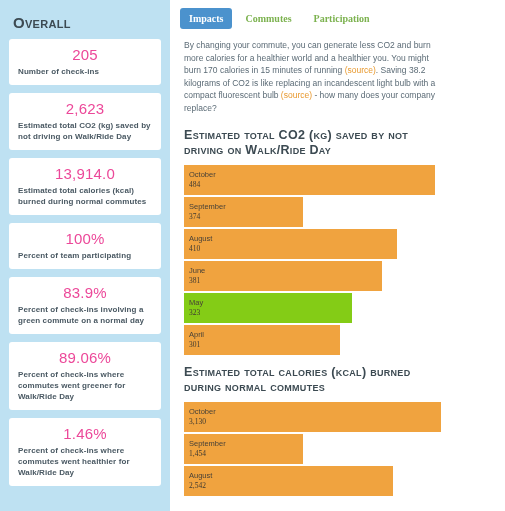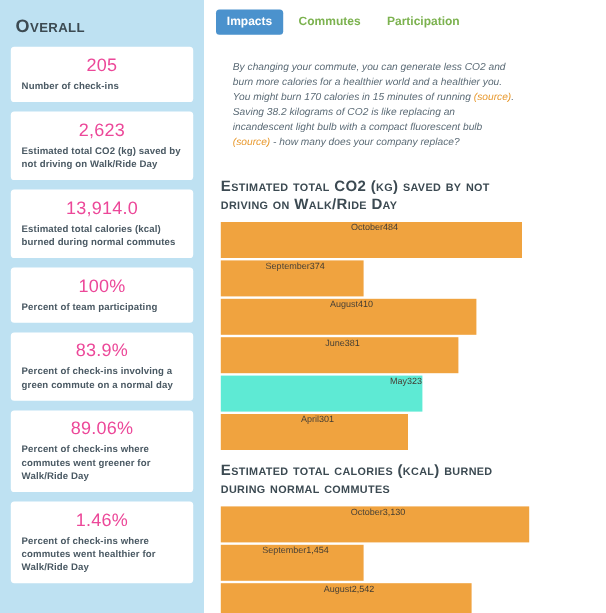--- a/index.html
+++ b/index.html
@@ -74,32 +74,32 @@
     padding: 2px 0 8px 0;
   }
   .tab {
     font-size: 10px;
     font-weight: bold;
     padding: 5px 9px 5px 9px;
     border-radius: 3px;
     color: #7cb24f;
     cursor: pointer;
     white-space: nowrap;
+    font-family: Liberation Serif, serif;
   }
   .tab.active {
     background: #4b92cd;
     color: #ffffff;
   }
   .intro {
     font-size: 8.5px;
     line-height: 12.5px;
     color: #5b6b76;
     padding: 2px 6px 10px 4px;
-    margin: 10px;
-    font-style: italic;
+    margin: 0;
   }
   .intro .src { color: #e8992e; }
 
   .chart-title {
     font-variant: small-caps;
     font-weight: bold;
     font-size: 12.5px;
     color: #3c4a52;
     letter-spacing: 0.3px;
     line-height: 15px;
@@ -109,36 +109,37 @@
   .bars { padding: 0 4px 0 4px; }
   .bar-row {
     height: 30px;
     margin-bottom: 2px;
     position: relative;
   }
   .bar {
     height: 30px;
     background: #f0a33f;
     display: flex;
-    flex-direction: row;
+    flex-direction: column;
     justify-content: center;
     padding-left: 5px;
     border-radius: 0px;
   }
   .bar-month {
     font-size: 7.5px;
     color: #4a4237;
     line-height: 10px;
     white-space: nowrap;
   }
   .bar-val {
     font-size: 7.5px;
     color: #3f3a31;
     line-height: 10px;
     white-space: nowrap;
+    font-family: Liberation Serif, serif;
   }
   .chart-block { margin-bottom: 6px; }
 </style>
 </head>
 <body>
 
 <div id="app">
 
   <aside class="sidebar">
     <h2 class="sidebar-title">Overall</h2>
@@ -206,21 +207,21 @@
               <div class="bar-val">410</div>
             </div>
           </div>
           <div class="bar-row">
             <div class="bar" style="width: 76.9697%; background: rgb(240, 163, 63);">
               <div class="bar-month">June</div>
               <div class="bar-val">381</div>
             </div>
           </div>
           <div class="bar-row">
-            <div class="bar" style="width: 65.2525%; background: #5eead4; justify-content: flex-end;">
+            <div class="bar" style="width: 65.2525%; background: #84cc16;">
               <div class="bar-month">May</div>
               <div class="bar-val">323</div>
             </div>
           </div>
           <div class="bar-row">
             <div class="bar" style="width: 60.8081%; background: rgb(240, 163, 63);">
               <div class="bar-month">April</div>
               <div class="bar-val">301</div>
             </div>
           </div>

